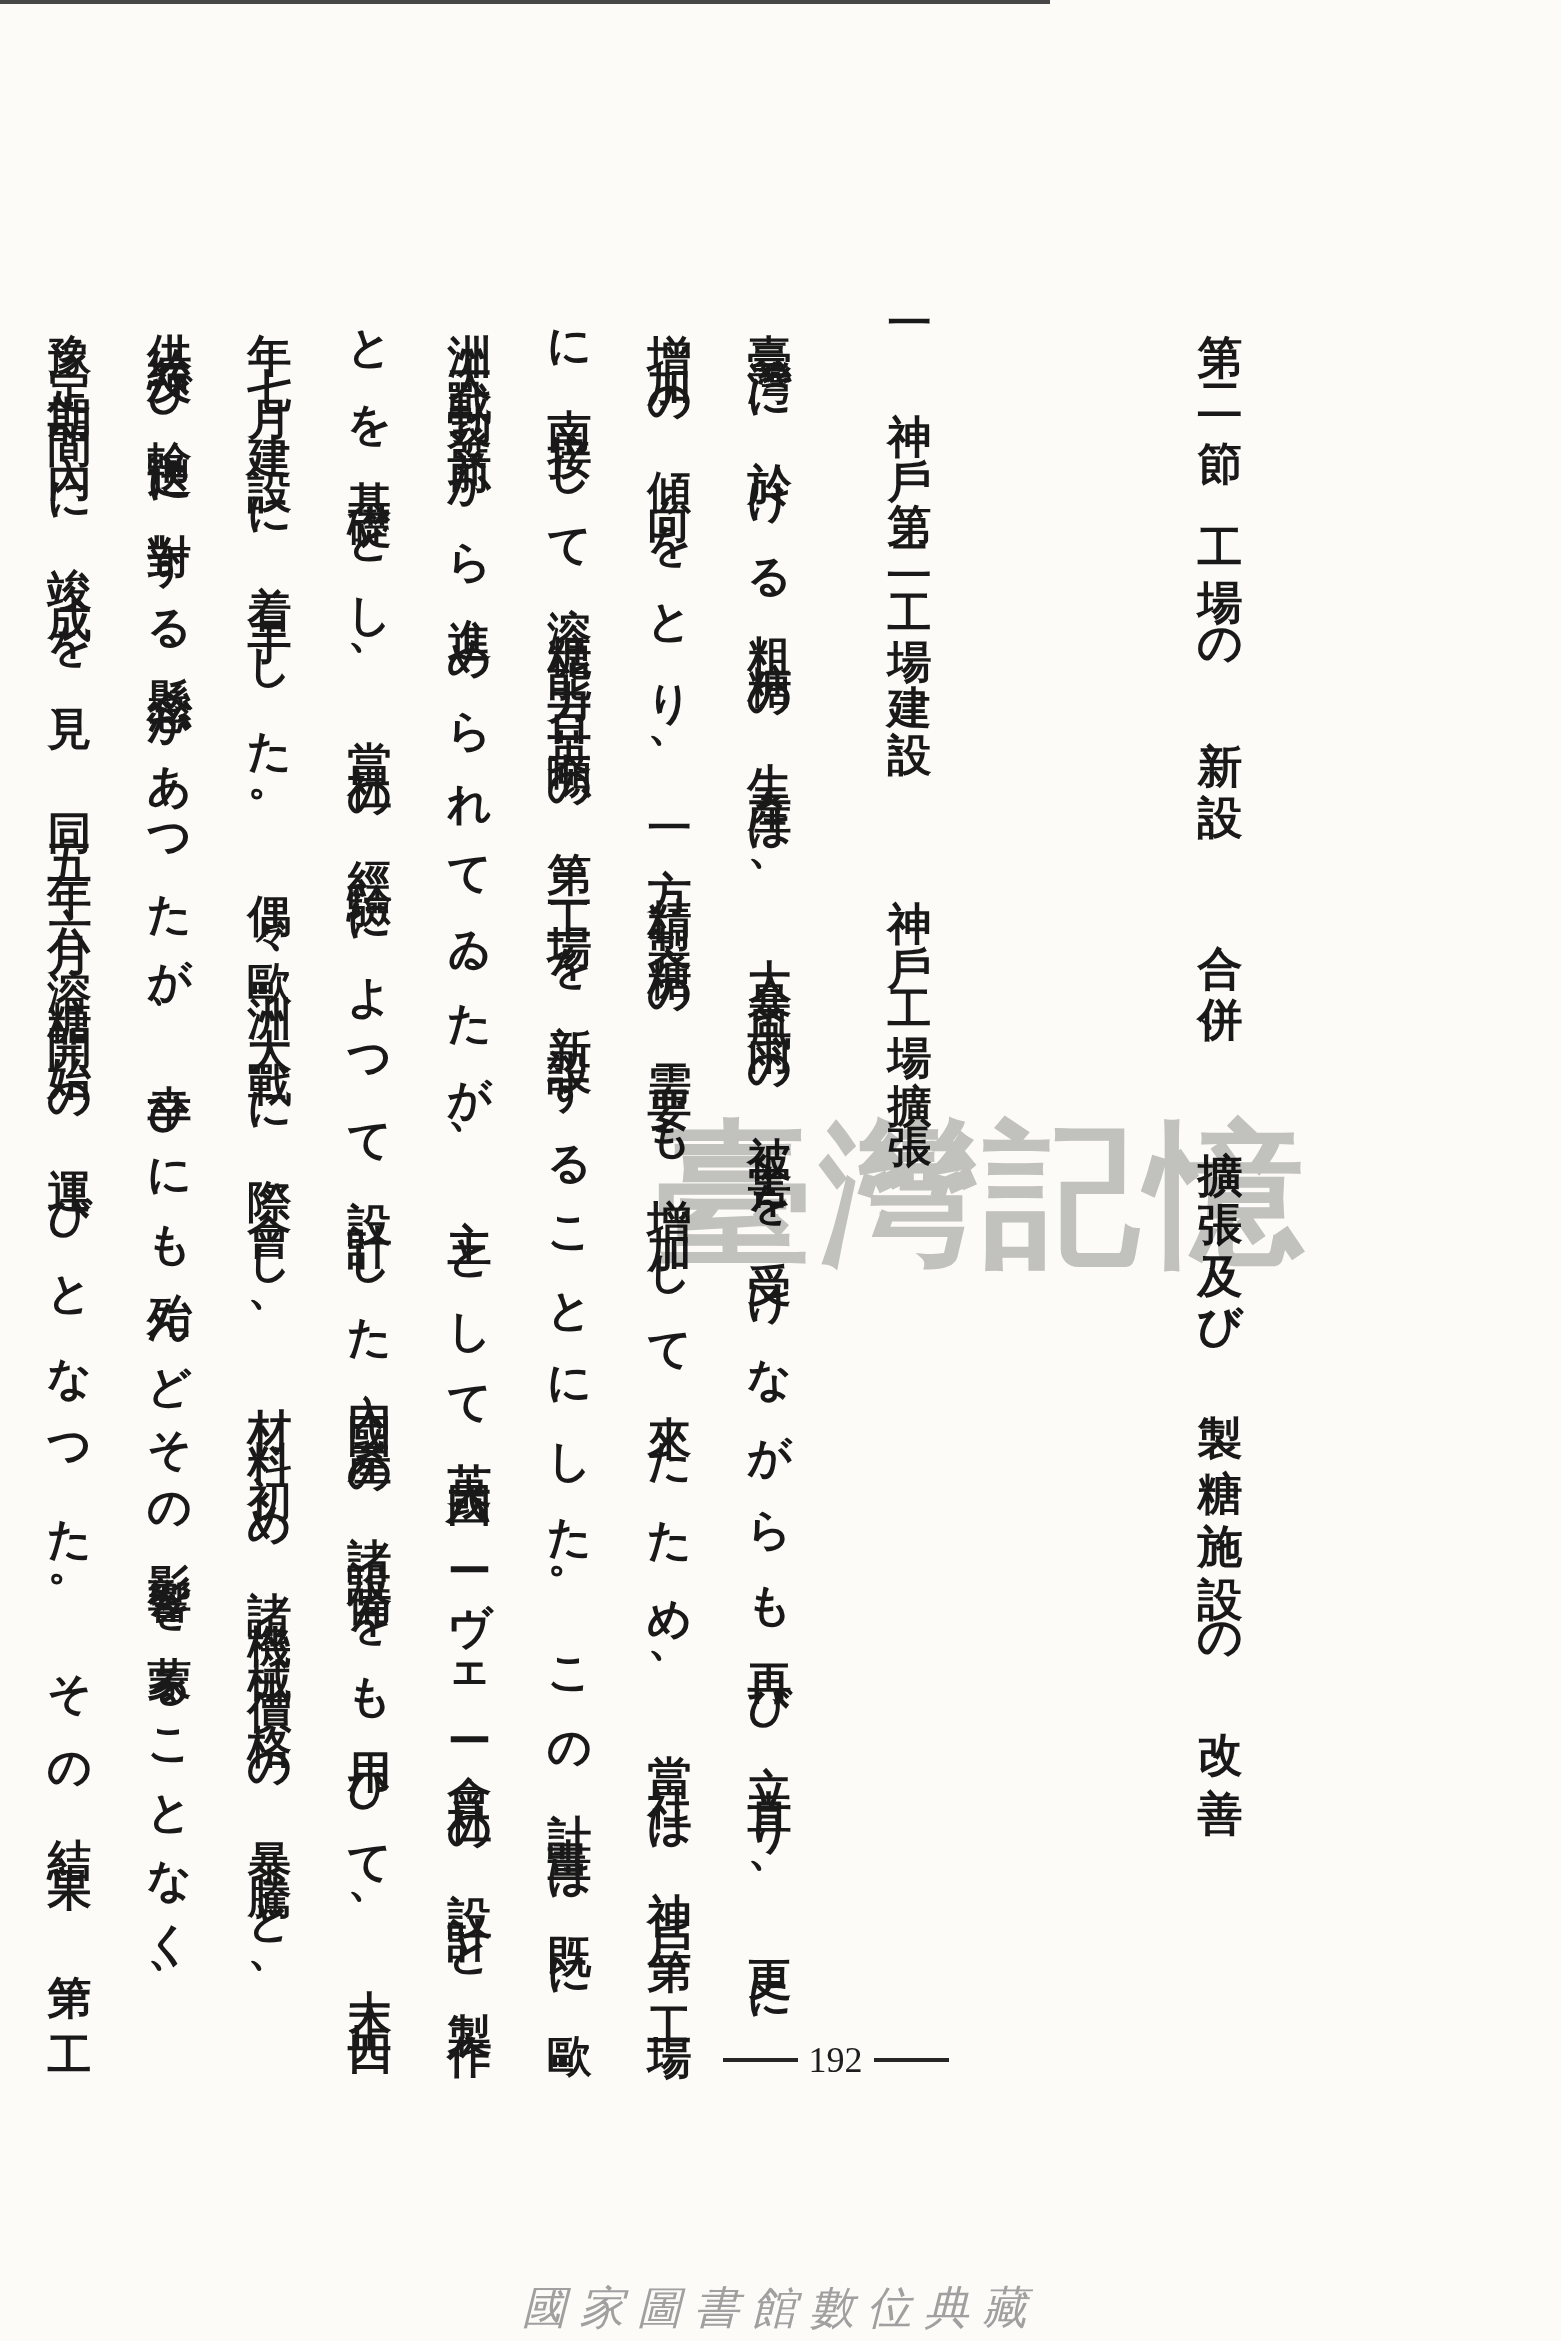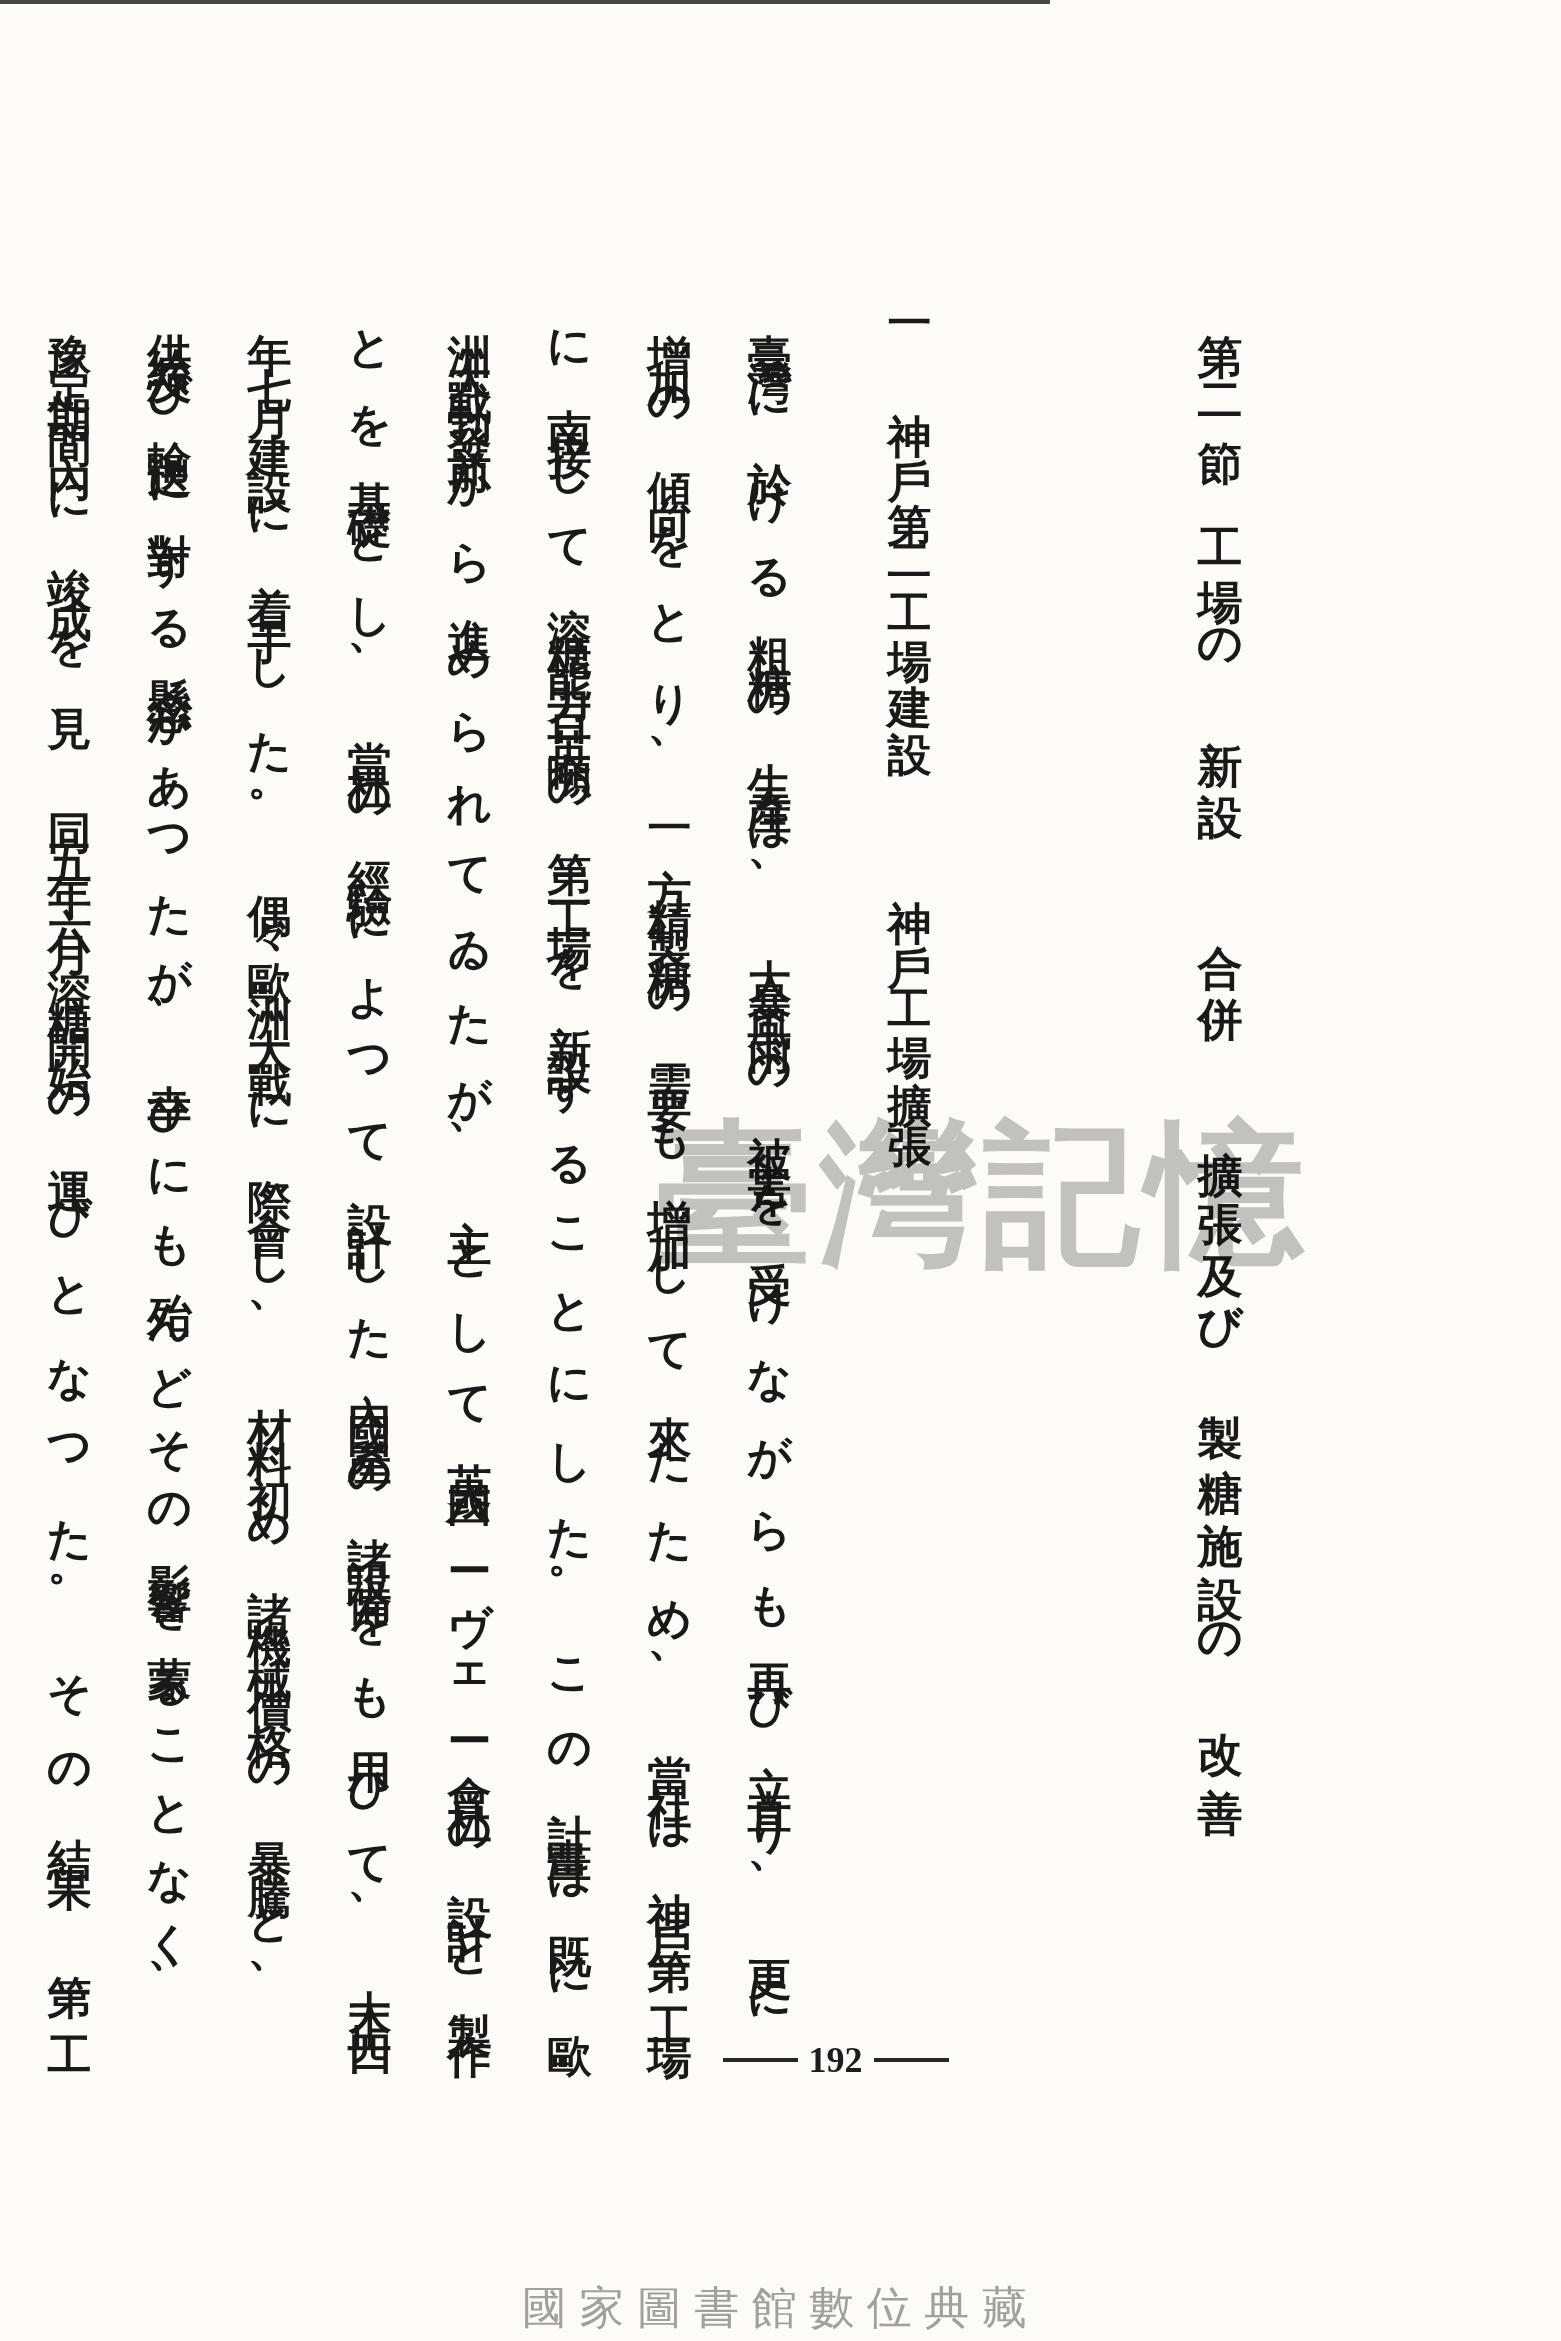--- a/index.html
+++ b/index.html
@@ -38,29 +38,30 @@
 
   
   .wm{position:absolute;mix-blend-mode:multiply;color:#8d8d8d;pointer-events:none;}
   .wm-cjk{top:1091px;left:656px;font-size:156px;letter-spacing:7.8px;opacity:.52;font-weight:bold;}
   .wm-en{top:1360px;left:881px;font-size:45px;font-style:italic;letter-spacing:2.3px;opacity:.6;}
 
   
   .pageno{
     position:absolute;top:2039px;left:664px;width:343px;
     display:flex;align-items:center;justify-content:center;gap:11px;
-    color:#1d1d1d;font-size:36px;font-weight:bold;
+    color:#1d1d1d;font-size:36px;font-weight:normal;
   }
   .rule{width:75px;height:3.9px;background:#262626;}
 
   
   .footer{
     position:absolute;top:2278px;left:0;width:1561px;text-align:center;
     color:#a0a0a0;font-size:45px;letter-spacing:12.5px;
     font-family:"Liberation Sans", sans-serif;
+    font-style:italic;
   }
 </style>
 </head>
 <body>
 
 <div class="page">
 
   <div class="scan-edge"></div>
 
   <div class="textblock">

